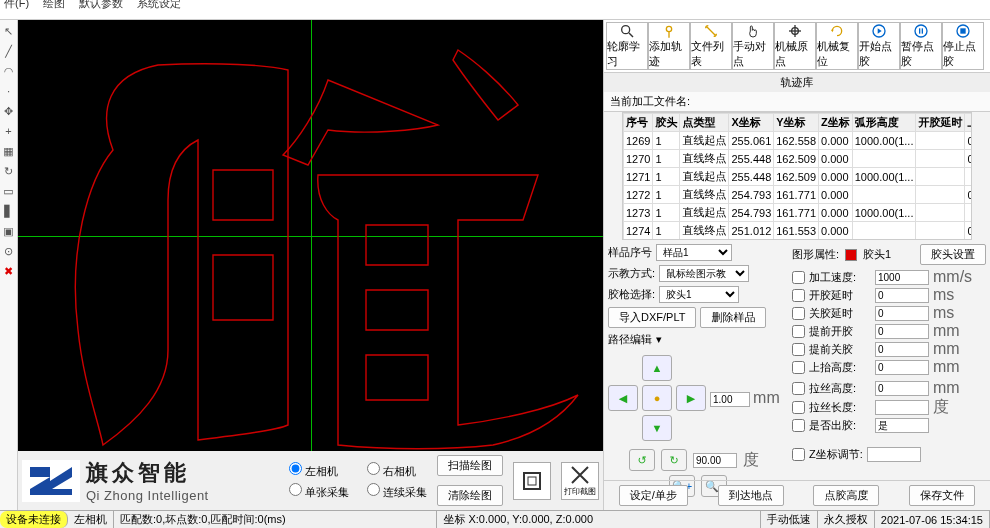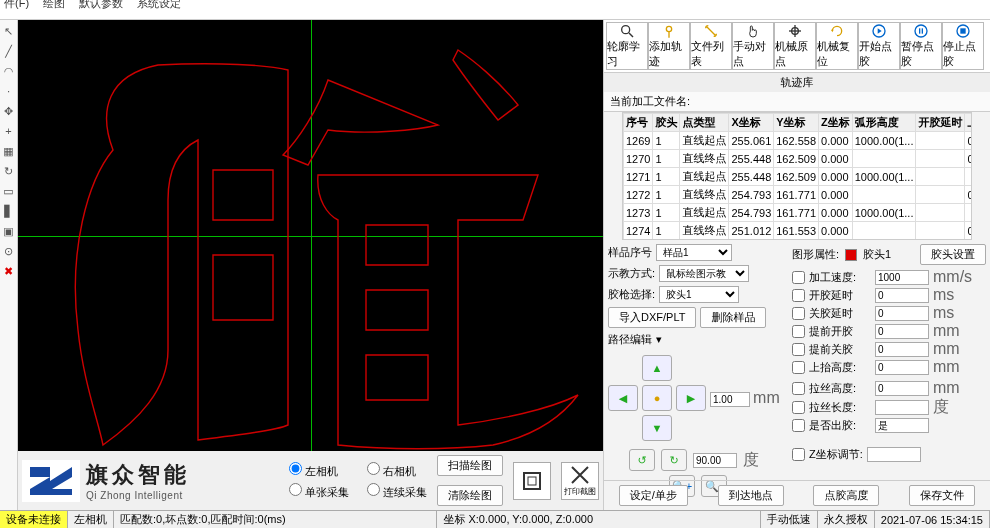--- a/index.html
+++ b/index.html
@@ -17,21 +17,21 @@
 .canvas-bottom{background:#f0f0f0;padding:4px;display:flex;flex-direction:column;gap:4px}
 .row-flex{display:flex;align-items:center;gap:10px}
 .radio-col{display:flex;flex-direction:column;gap:4px;margin-left:8px}
 .btn-s{background:#fdfdfd;border:1px solid #aaa;padding:2px 10px;border-radius:2px}
 .sq-btn{width:38px;height:38px;border:1px solid #aaa;background:#fff;display:flex;flex-direction:column;align-items:center;justify-content:center;font-size:9px}
 .logo{display:flex;align-items:center;gap:6px;flex:1}
 .logo-sq{width:58px;height:42px;background:#fff;display:flex;align-items:center;justify-content:center}
 .logo-sq svg{width:50px;height:36px}
 .logo-text{display:flex;flex-direction:column}
 .logo-cn{font-size:22px;font-weight:bold;letter-spacing:4px;color:#222}
-.logo-en{font-size:10px;color:#555;letter-spacing:0.5px}
+.logo-en{font-size:13px;color:#555;letter-spacing:0.5px}
 .rightpane{flex:1;display:flex;flex-direction:column;background:#f3f3f3;border-left:1px solid #ccc;min-width:0}
 .toolbar{display:flex;padding:2px;gap:0;background:#fff;border-bottom:1px solid #ccc}
 .tbtn{width:42px;height:48px;border:1px solid #bbb;display:flex;flex-direction:column;align-items:center;justify-content:center;font-size:8px;background:#fff}
 .tbtn svg{width:24px;height:24px}
 .lib-title{text-align:center;padding:2px;background:#eee}
 .cur-file{padding:2px 6px;background:#fafafa;border-bottom:1px solid #ccc}
 .table-wrap{height:128px;overflow:auto;background:#fff;border:1px solid #ccc;margin:0 18px}
 table{width:100%;border-collapse:collapse;font-size:10px}
 th,td{border:1px solid #ddd;padding:1px 2px;text-align:left;white-space:nowrap}
 th{background:#f0f0f0}
@@ -429,20 +429,20 @@
     <div class="btns-bottom">
       <button class="btn-s">设定/单步</button>
       <button class="btn-s">到达地点</button>
       <button class="btn-s">点胶高度</button>
       <button class="btn-s">保存文件</button>
     </div>
   </div>
 </div>
 
 <div class="status">
-  <div style="background:#ff4;">设备未连接</div>
+  <div style="background:#ff4;border-radius:7px;">设备未连接</div>
   <div>左相机</div>
   <div style="flex:1.2">匹配数:0,坏点数:0,匹配时间:0(ms)</div>
   <div style="flex:1.2">坐标 X:0.000, Y:0.000, Z:0.000</div>
   <div>手动低速</div>
   <div>永久授权</div>
   <div>2021-07-06 15:34:15</div>
 </div>
 
 </body></html>

